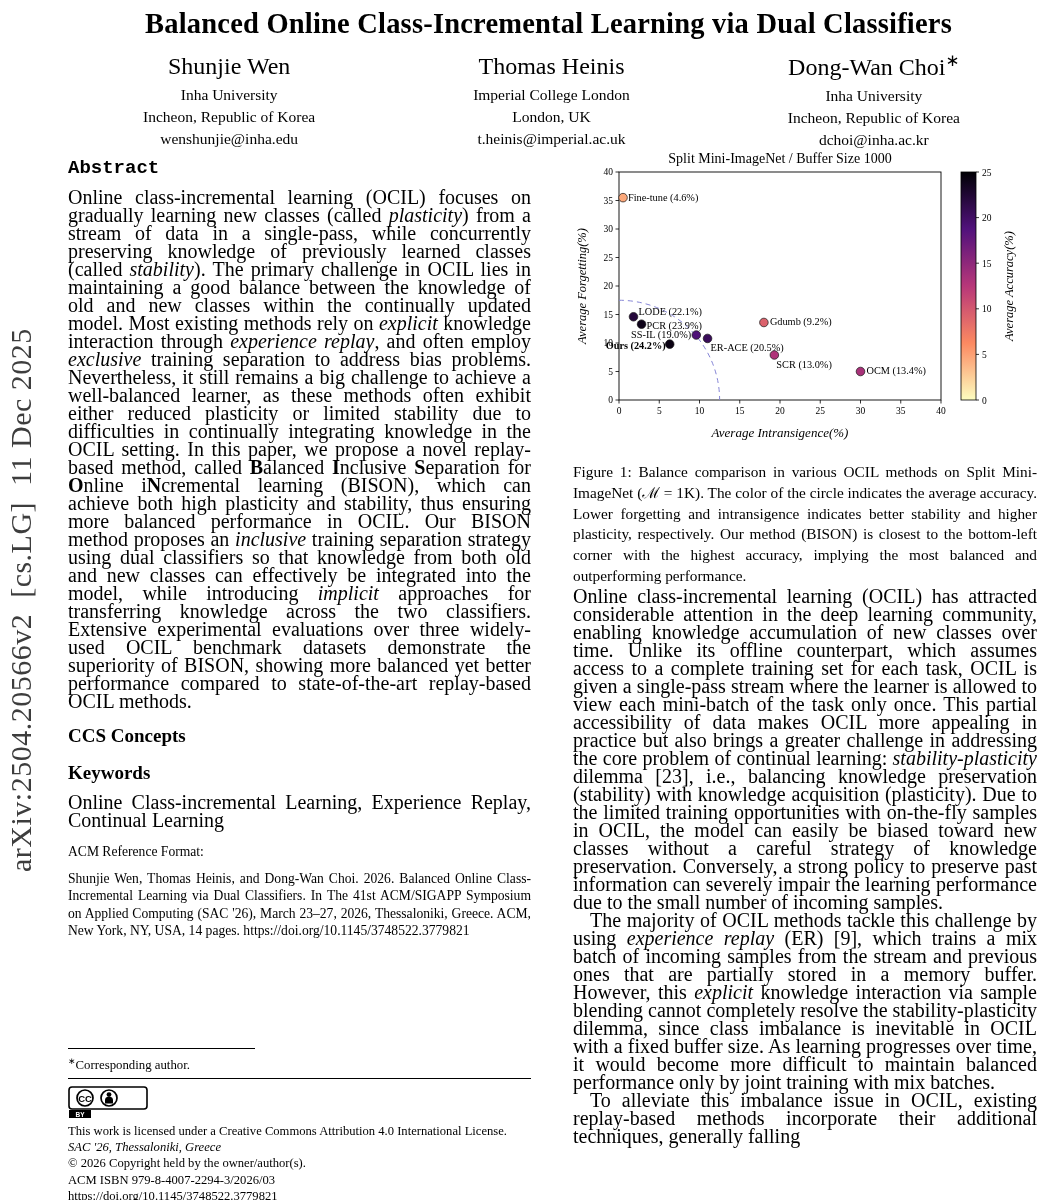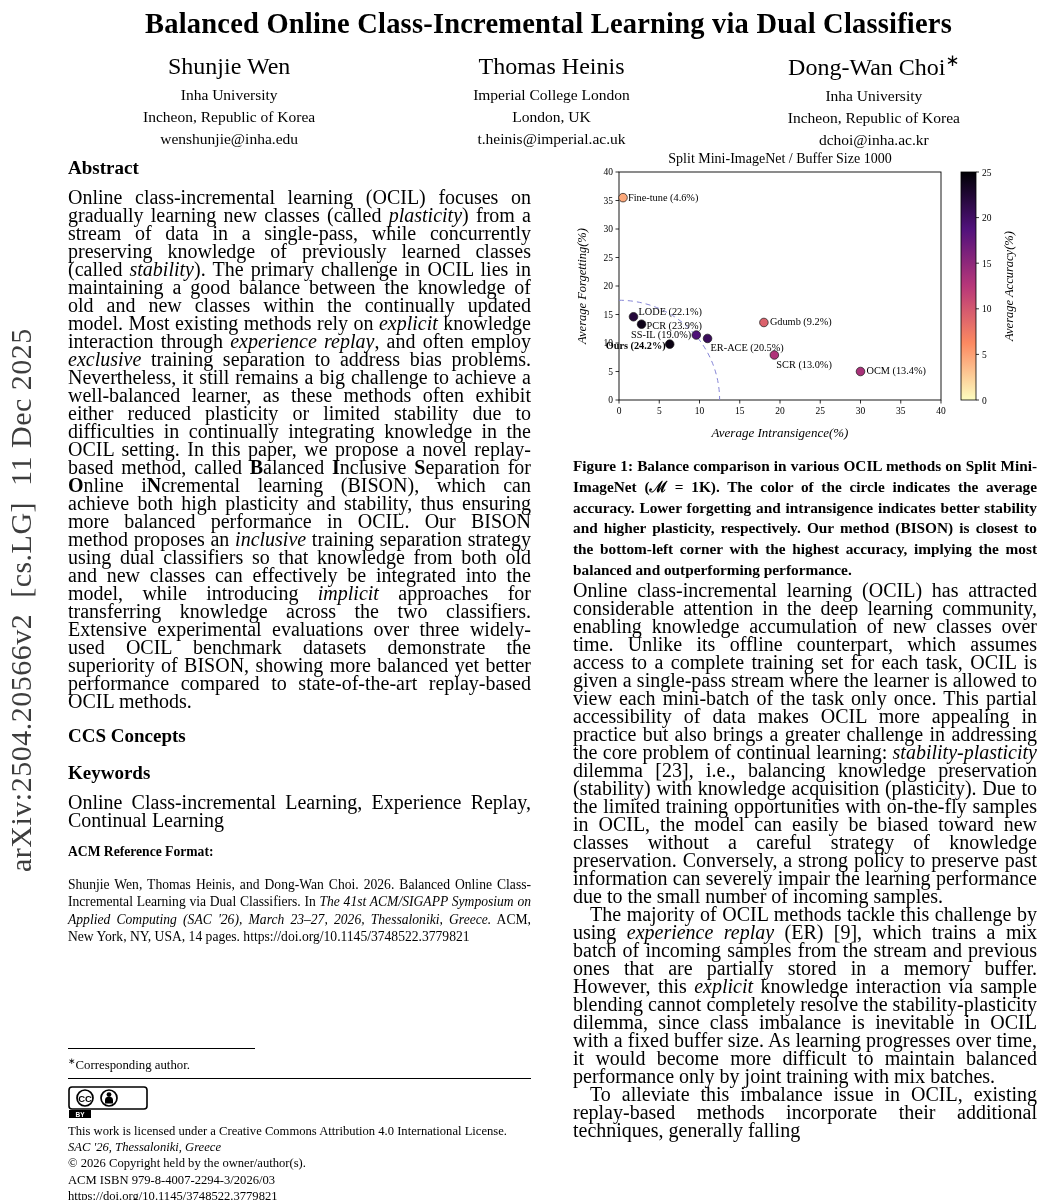--- a/index.html
+++ b/index.html
@@ -18,37 +18,37 @@
     position:absolute; top:8px; left:60px; width:977px; text-align:center;
     font-size:28.5px; font-weight:bold; letter-spacing:0.2px;
   }
   .authors-row { position:absolute; top:50px; left:68px; width:967px; display:flex; }
   .author { flex:1; text-align:center; }
   .author-name { font-size:24px; margin-bottom:4px; }
   .author-line { font-size:15.5px; line-height:22px; }
   .col-left  { position:absolute; left:68px;  top:157px; width:463px; }
   .col-right { position:absolute; left:573px; top:150px; width:464px; }
   .sec-h { font-size:19px; font-weight:bold; margin:15px 0 9px 0; }
-  .sec-h.first { margin-top:0; }
+  .sec-h.first { margin-top:0;font-family:Liberation Mono, monospace; }
   .body { font-size:20px; line-height:18px; text-align:justify; }
   .indent { text-indent:17px; }
-  .ref-heading { font-size:13.6px; font-weight:bold; margin-top:15px; margin-bottom:16px; }
+  .ref-heading { font-size:13.6px; font-weight:normal; margin-top:15px; margin-bottom:10px; }
   .ref-body { font-size:13.6px; line-height:17.3px; text-align:justify; overflow-wrap:anywhere; }
   .footnote-block { position:absolute; left:68px; top:1012px; width:463px;margin-top:36px; }
   .footnote-rule { width:187px; border-top:1px solid #000; margin-bottom:7px; }
   .footnote { font-size:12.8px; }
   .license-block { position:absolute; left:68px; top:1078px; width:463px; }
   .license-rule { width:463px; border-top:1px solid #000; margin-bottom:7px; }
   .cc-badge { display:block; margin-bottom:5px; }
   .lic { font-size:12.6px; line-height:16.2px; }
   .lic-italic { font-style:italic; }
   figure { margin:0; }
   #chart { width:464px; }
   #chart svg { display:block; }
-  .caption { font-size:15.3px; line-height:20.8px; font-weight:bold; text-align:justify; margin-top:12px; }
+  .caption { font-size:15.3px; line-height:20.8px; font-weight:normal; text-align:justify; margin-top:18px; }
   .section-heading { font-size:19px; font-weight:bold; margin:16px 0 9px 0; }
   .section-num { display:inline-block; width:34px; }
   sup { font-size:70%; vertical-align:super; }
 </style>
 </head>
 <body>
 
 <div class="page">
 
   <div class="arxiv-watermark">arXiv:2504.20566v2  [cs.LG]  11 Dec 2025</div>
@@ -79,21 +79,21 @@
   <div class="col-left">
     <h2 class="sec-h first">Abstract</h2>
     <p class="body"><span>Online class-incremental learning (OCIL) focuses on gradually learning new classes (called </span><span style="font-style: italic;">plasticity</span><span>) from a stream of data in a single-pass, while concurrently preserving knowledge of previously learned classes (called </span><span style="font-style: italic;">stability</span><span>). The primary challenge in OCIL lies in maintaining a good balance between the knowledge of old and new classes within the continually updated model. Most existing methods rely on </span><span style="font-style: italic;">explicit</span><span> knowledge interaction through </span><span style="font-style: italic;">experience replay</span><span>, and often employ </span><span style="font-style: italic;">exclusive</span><span> training separation to address bias problems. Nevertheless, it still remains a big challenge to achieve a well-balanced learner, as these methods often exhibit either reduced plasticity or limited stability due to difficulties in continually integrating knowledge in the OCIL setting. In this paper, we propose a novel replay-based method, called </span><span style="font-weight: bold;">B</span><span>alanced </span><span style="font-weight: bold;">I</span><span>nclusive </span><span style="font-weight: bold;">S</span><span>eparation for </span><span style="font-weight: bold;">O</span><span>nline i</span><span style="font-weight: bold;">N</span><span>cremental learning (BISON), which can achieve both high plasticity and stability, thus ensuring more balanced performance in OCIL. Our BISON method proposes an </span><span style="font-style: italic;">inclusive</span><span> training separation strategy using dual classifiers so that knowledge from both old and new classes can effectively be integrated into the model, while introducing </span><span style="font-style: italic;">implicit</span><span> approaches for transferring knowledge across the two classifiers. Extensive experimental evaluations over three widely-used OCIL benchmark datasets demonstrate the superiority of BISON, showing more balanced yet better performance compared to state-of-the-art replay-based OCIL methods.</span></p>
 
     <h2 class="sec-h">CCS Concepts</h2>
 
     <h2 class="sec-h">Keywords</h2>
     <p class="body">Online Class-incremental Learning, Experience Replay, Continual Learning</p>
 
     <p class="ref-heading">ACM Reference Format:</p>
-    <p class="ref-body"><span>Shunjie Wen, Thomas Heinis, and Dong-Wan Choi. 2026. Balanced Online Class-Incremental Learning via Dual Classifiers. In </span><span style="font-style: italic;">The 41st ACM/SIGAPP Symposium on Applied Computing (SAC '26), March 23–27, 2026, Thessaloniki, Greece.</span><span> ACM, New York, NY, USA, 14 pages. https://doi.org/10.1145/3748522.3779821</span></p>
+    <p class="ref-body"><span>Shunjie Wen, Thomas Heinis, and Dong-Wan Choi. 2026. Balanced Online Class-Incremental Learning via Dual Classifiers. In </span><span style="">The 41st ACM/SIGAPP Symposium on Applied Computing (SAC '26), March 23–27, 2026, Thessaloniki, Greece.</span><span> ACM, New York, NY, USA, 14 pages. https://doi.org/10.1145/3748522.3779821</span></p>
   </div>
 
   <div class="footnote-block">
     <div class="footnote-rule"></div>
     <p class="footnote"><sup>∗</sup><span>Corresponding author.</span></p>
   </div>
 
   <div class="license-block">
     <div class="license-rule"></div>
     <svg class="cc-badge" width="82" height="32" viewBox="0 0 82 32">

